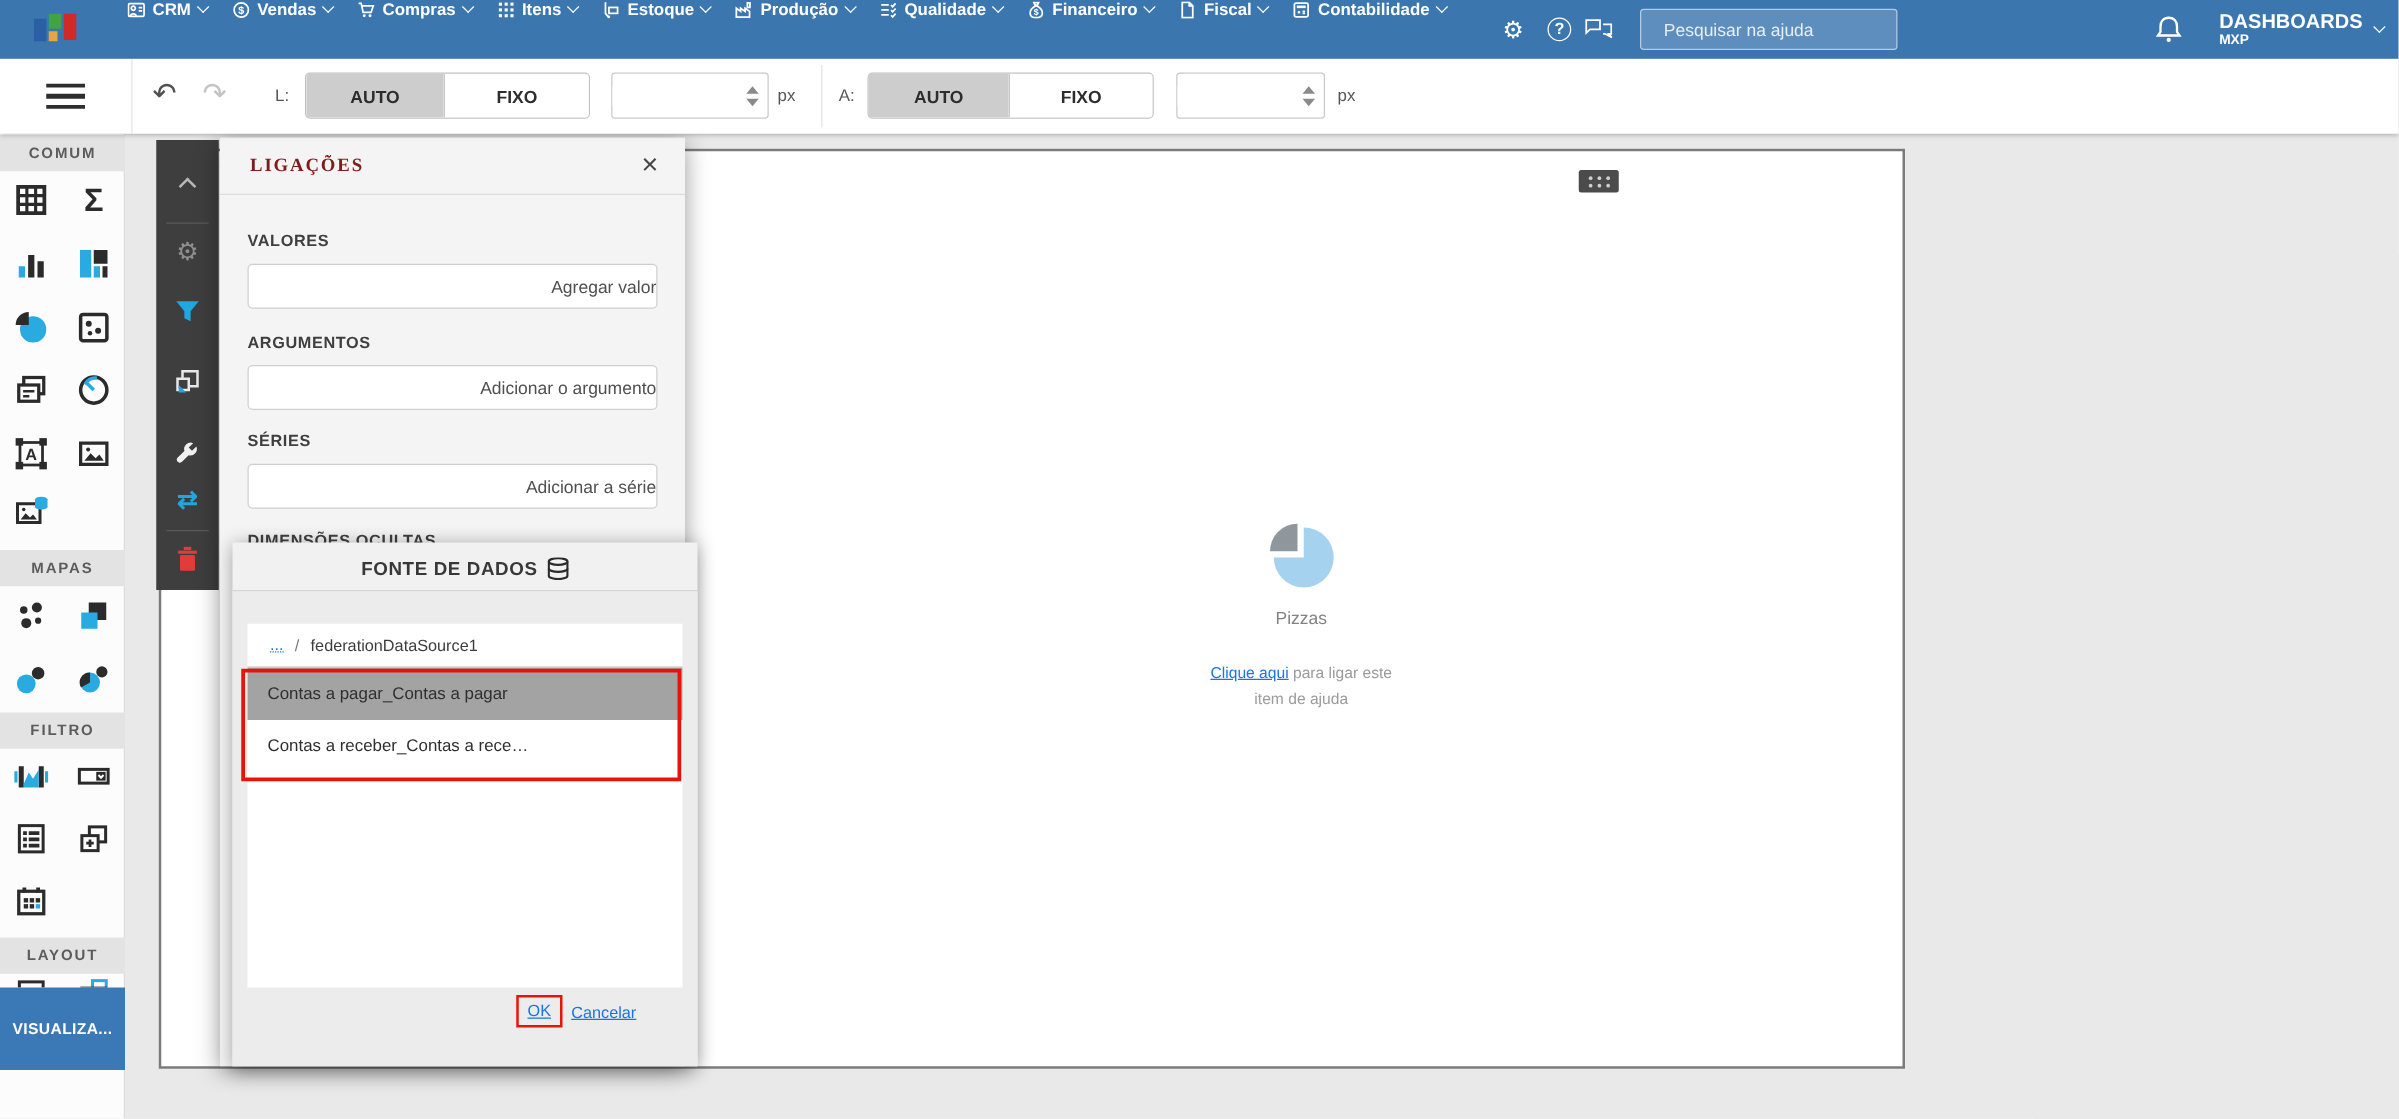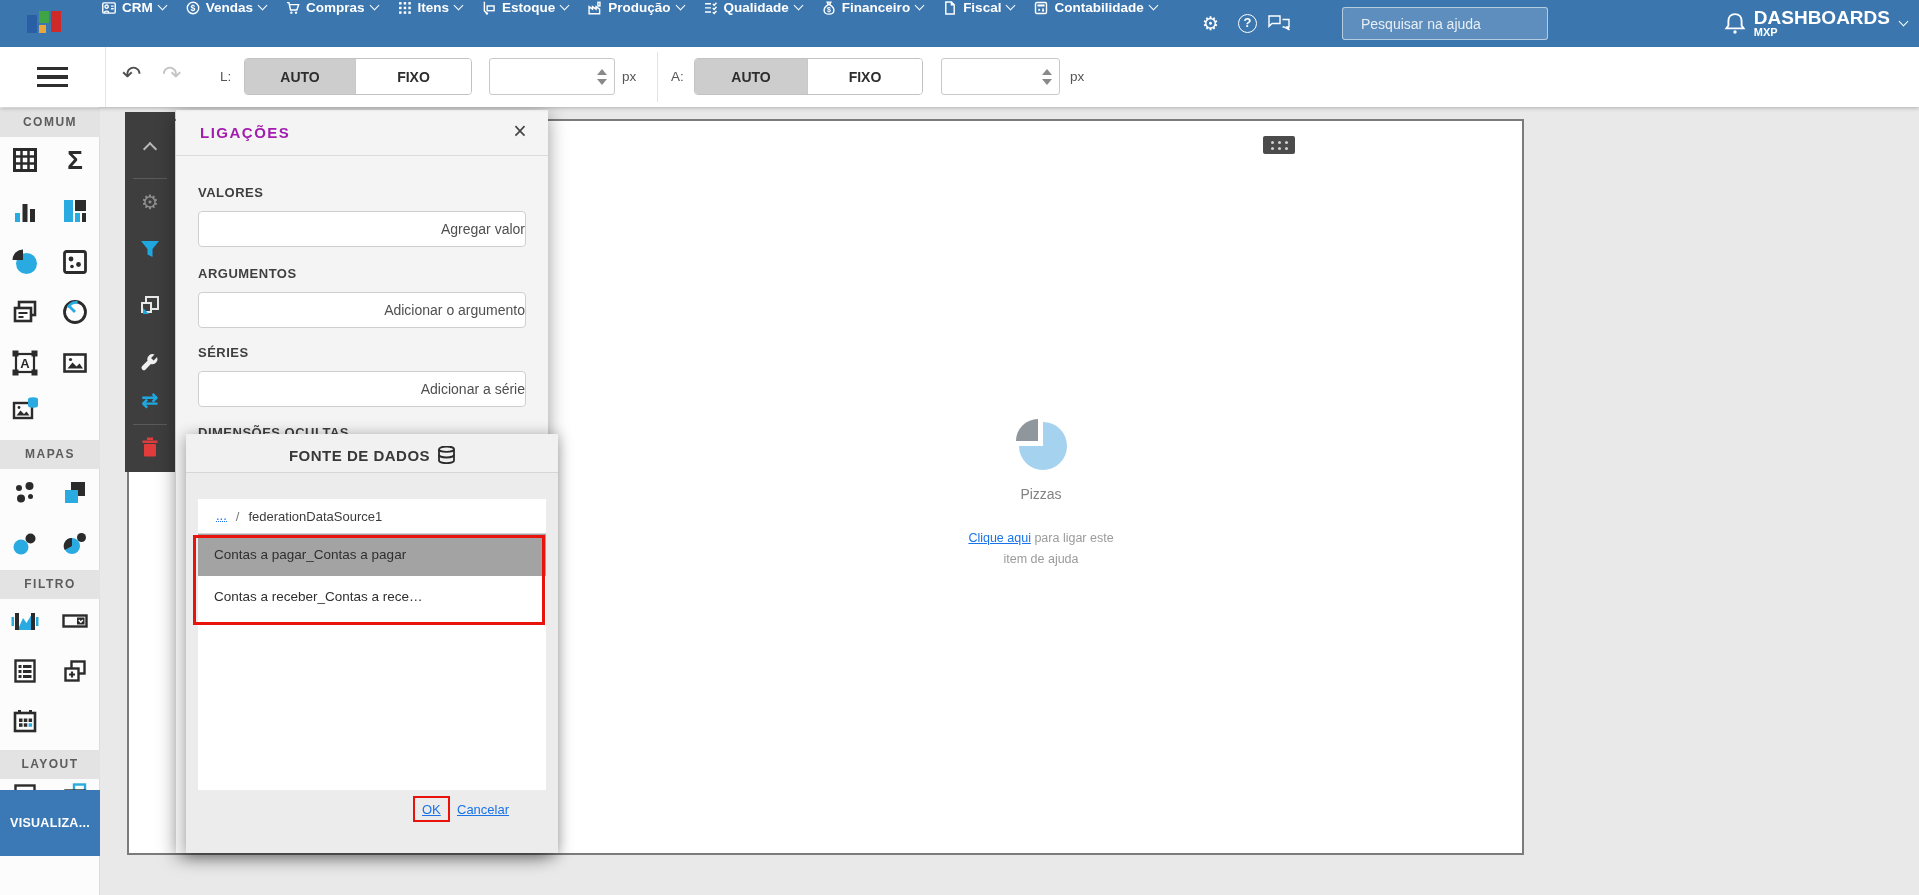--- a/index.html
+++ b/index.html
@@ -12,26 +12,26 @@
   #logo { position:absolute; left:27px; top:8px; }
   #menus { position:absolute; left:92px; top:0; height:47px; display:flex; align-items:flex-start; }
   .menu-item { display:flex; align-items:center; gap:6px; padding:0 10px; color:#fff; font-size:13.5px; font-weight:bold; cursor:pointer; white-space:nowrap; }
   .menu-item svg { display:block; }
   .chev-dn { width:7px; height:7px; border-right:1.8px solid #fff; border-bottom:1.8px solid #fff; transform:rotate(45deg); margin-top:-4px; }
   .tb-icon { position:absolute; top:0; height:47px; display:flex; align-items:center; color:#fff; cursor:pointer; }
   #gear-top { left:1202px; font-size:19px; }
   #help-top { left:1238px; }
   .help-circle { width:19px; height:19px; border:1.6px solid #fff; border-radius:50%; color:#fff; font-size:13px; font-weight:bold; text-align:center; line-height:16px; }
   #chat-top { left:1268px; }
-  #searchbox { position:absolute; left:1312px; top:7px; width:206px; height:33px; background:rgba(255,255,255,0.18); border:1px solid rgba(255,255,255,0.55); border-radius:3px; display:flex; align-items:center; padding:4px 10px; gap:8px;margin-left:30px; }
+  #searchbox { position:absolute; left:1312px; top:7px; width:206px; height:33px; background:rgba(255,255,255,0.18); border:1px solid rgba(255,255,255,0.55); border-radius:3px; display:flex; align-items:center; padding:4px 10px; gap:8px; }
   #searchbox input { flex:1; background:transparent; border:none; outline:none; color:#fff; font-size:14px; font-family:"Liberation Sans",sans-serif; }
   #searchbox input::placeholder { color:rgba(255,255,255,0.85); }
   #bell { left:1724px; }
   #account { position:absolute; right:12px; top:0; height:47px; display:flex; align-items:center; gap:10px; color:#fff; cursor:pointer; }
-  #account .nm { font-size:19px; font-weight:bold; line-height:16px; }
+  #account .nm { font-size:16px; font-weight:bold; line-height:16px; }
   #account .sb { font-size:11px; font-weight:bold; line-height:12px; }
 
   
   #toolbar { position:absolute; left:0; top:47px; width:1919px; height:60px; background:#fff; box-shadow:0 1px 4px rgba(0,0,0,0.25); z-index:25; }
   #hamburger { position:absolute; left:0; top:0; width:106px; height:60px; border-right:1px solid #e4e4e4; display:flex; flex-direction:column; justify-content:center; align-items:center; gap:5px; cursor:pointer; }
   #hamburger i { width:31px; height:3.5px; background:#2e2e2e; display:block; }
   .undoredo { position:absolute; top:14px; font-size:23px; cursor:pointer; }
   #undo { left:122px; color:#4f4f4f; }
   #redo { left:162px; color:#c4c4c4; }
   .tl-label { position:absolute; top:22px; font-size:13.5px; color:#555; }
@@ -69,21 +69,21 @@
   #item-toolbar { position:absolute; left:125px; top:112px; width:50px; height:360px; background:#3e3e3e; z-index:6; }
   .it-cell { position:absolute; left:0; width:50px; display:flex; justify-content:center; cursor:pointer; }
   .it-div { position:absolute; left:8px; width:34px; height:1px; background:#5a5a5a; }
   .chev-up { width:10px; height:10px; border-left:2px solid #b9b9b9; border-top:2px solid #b9b9b9; transform:rotate(45deg); margin-top:4px; }
   .glyph-gear { color:#8f8f8f; font-size:20px; line-height:20px; }
   .glyph-swap { color:#1fa8e0; font-size:20px; font-weight:bold; line-height:20px; }
 
   
   #dlg { position:absolute; left:176px; top:110px; width:372px; height:743px; background:#f4f4f4; box-shadow:0 4px 18px rgba(0,0,0,0.4); z-index:10; }
   #dlg-header { position:absolute; left:0; top:0; width:100%; height:46px; border-bottom:1px solid #dcdcdc; }
-  #dlg-title { position:absolute; left:24px; top:0; line-height:46px; font-size:15px; font-weight:bold; letter-spacing:1.5px; color:#a21caf; }
+  #dlg-title { position:absolute; left:24px; top:0; line-height:46px; font-size:15px; font-weight:bold; letter-spacing:1.5px; color:#7f1d1d;font-family:Liberation Serif, serif; }
   #dlg-close { position:absolute; right:14px; top:8px; font-size:23px; color:#444; cursor:pointer; width:28px; text-align:center; }
   .dlg-label { position:absolute; left:22px; font-size:13px; font-weight:bold; letter-spacing:0.5px; color:#3f3f3f; }
   .dlg-btn { position:absolute; left:22px; width:328px; height:36px; background:#fff; border:1px solid #cfcfcf; border-radius:4px; color:#4f4f4f; font-size:14px; text-align:right; line-height:34px; cursor:pointer; }
 
   
   #dspanel { position:absolute; left:186px; top:434px; width:372px; height:419px; background:#f1f1f1; box-shadow:0 2px 14px rgba(0,0,0,0.38); z-index:20; }
   #ds-title-row { position:absolute; left:0; top:8px; width:100%; height:26px; display:flex; align-items:center; justify-content:center; gap:8px; }
   #ds-title { font-size:15px; font-weight:bold; letter-spacing:0.5px; color:#383838; }
   #ds-body { position:absolute; left:0; top:38px; width:100%; height:381px; background:#ececec; border-top:1px solid #d6d6d6; }
   #ds-breadcrumb { position:absolute; left:12px; top:26px; width:348px; height:35px; background:#fff; border-bottom:1px solid #d4d4d4; display:flex; align-items:center; padding-left:18px; font-size:13px; }

